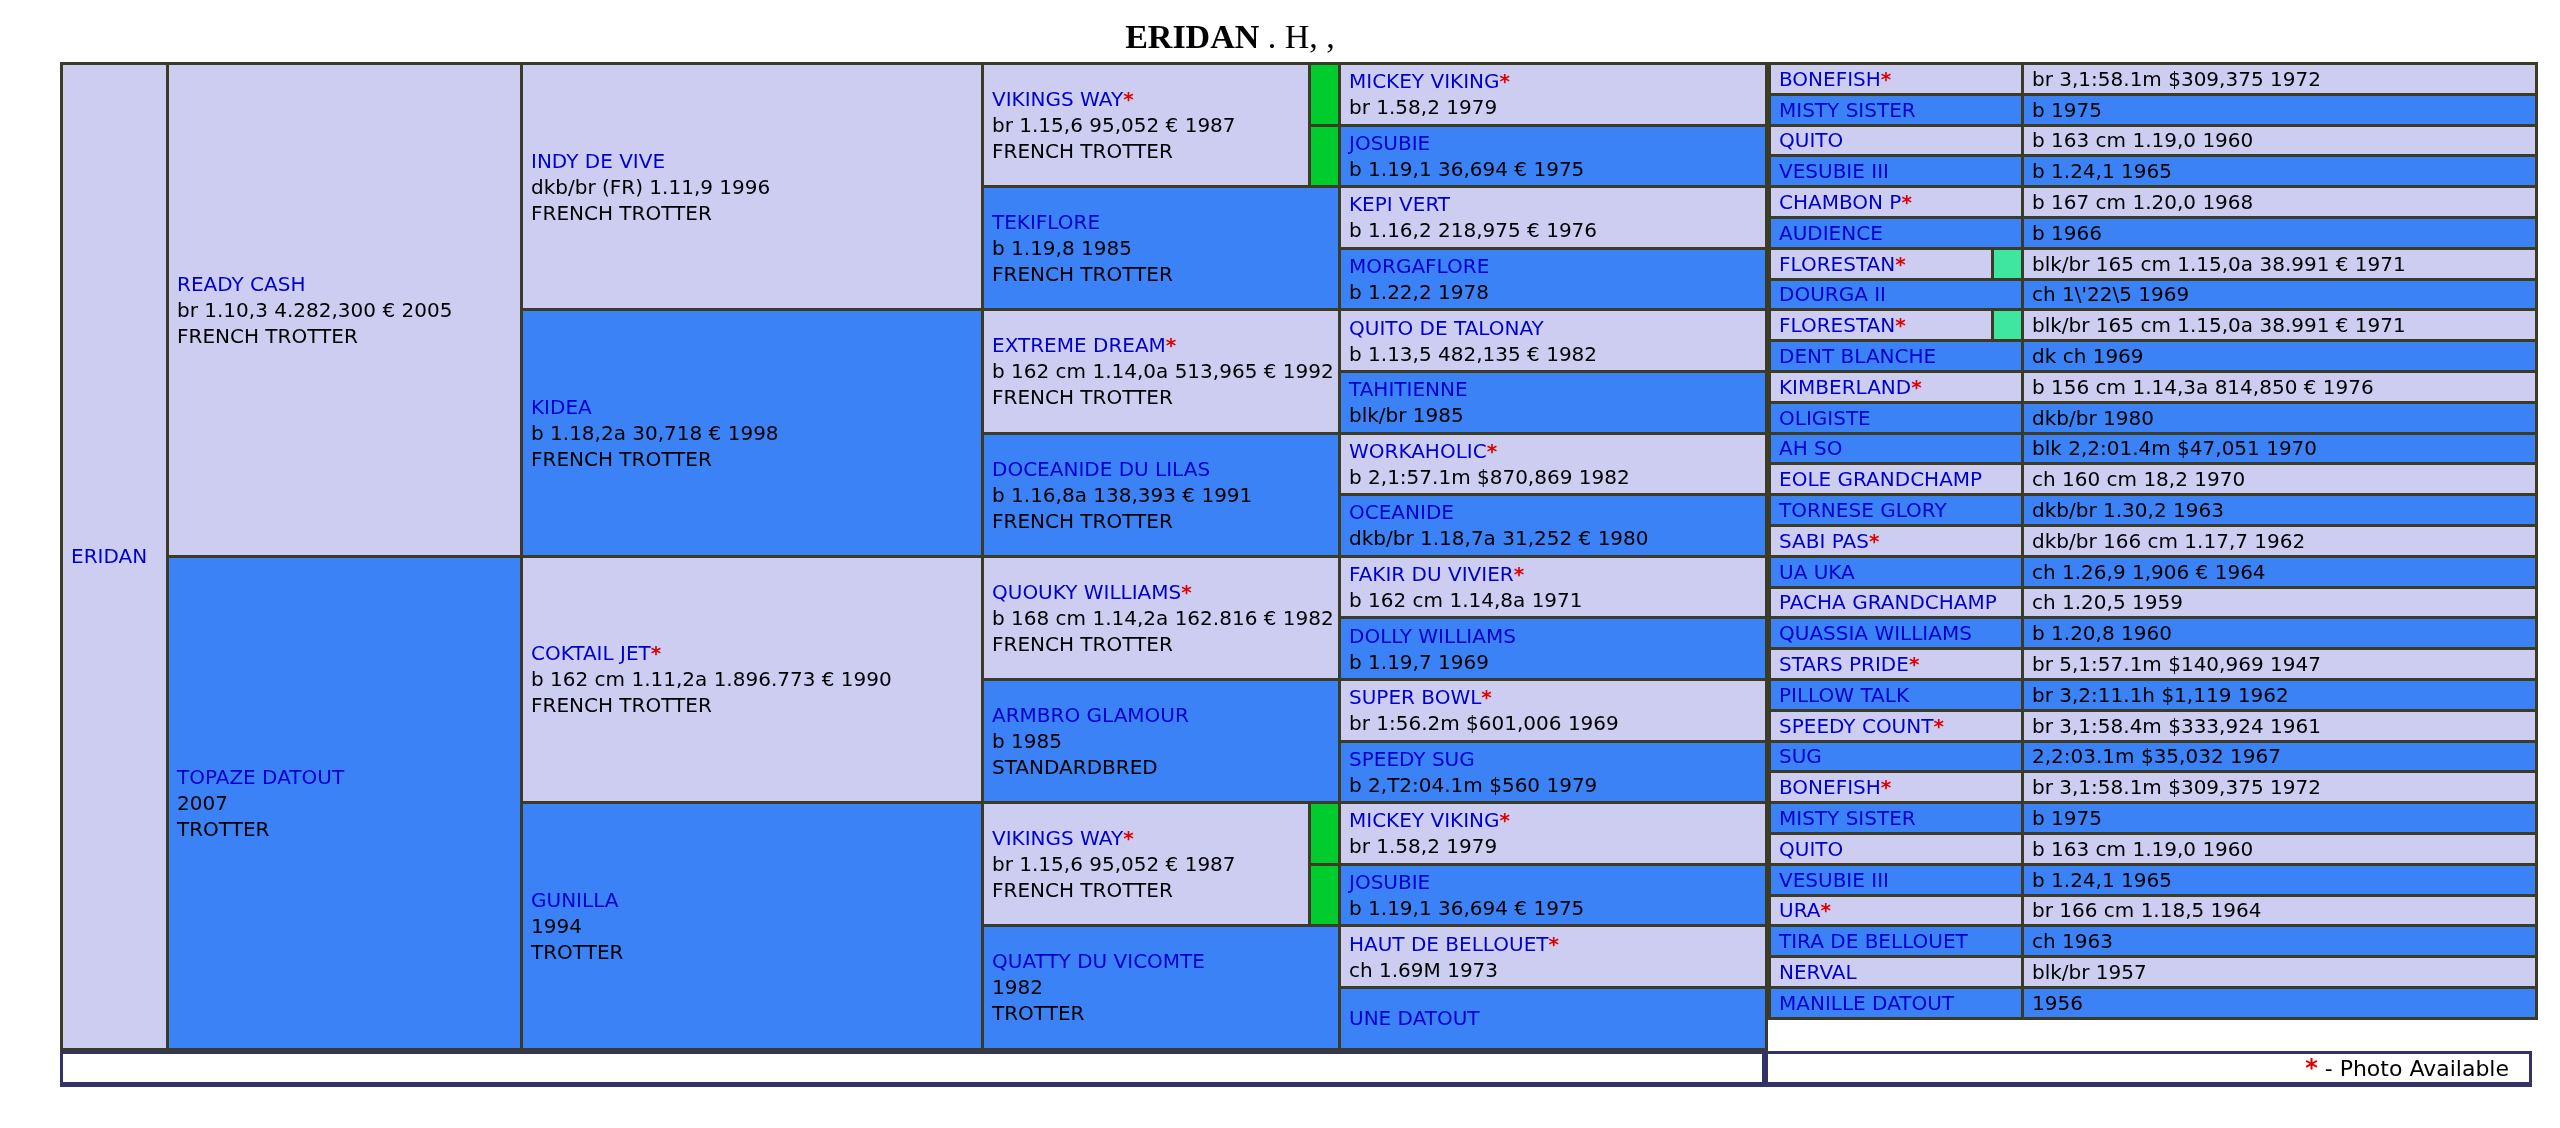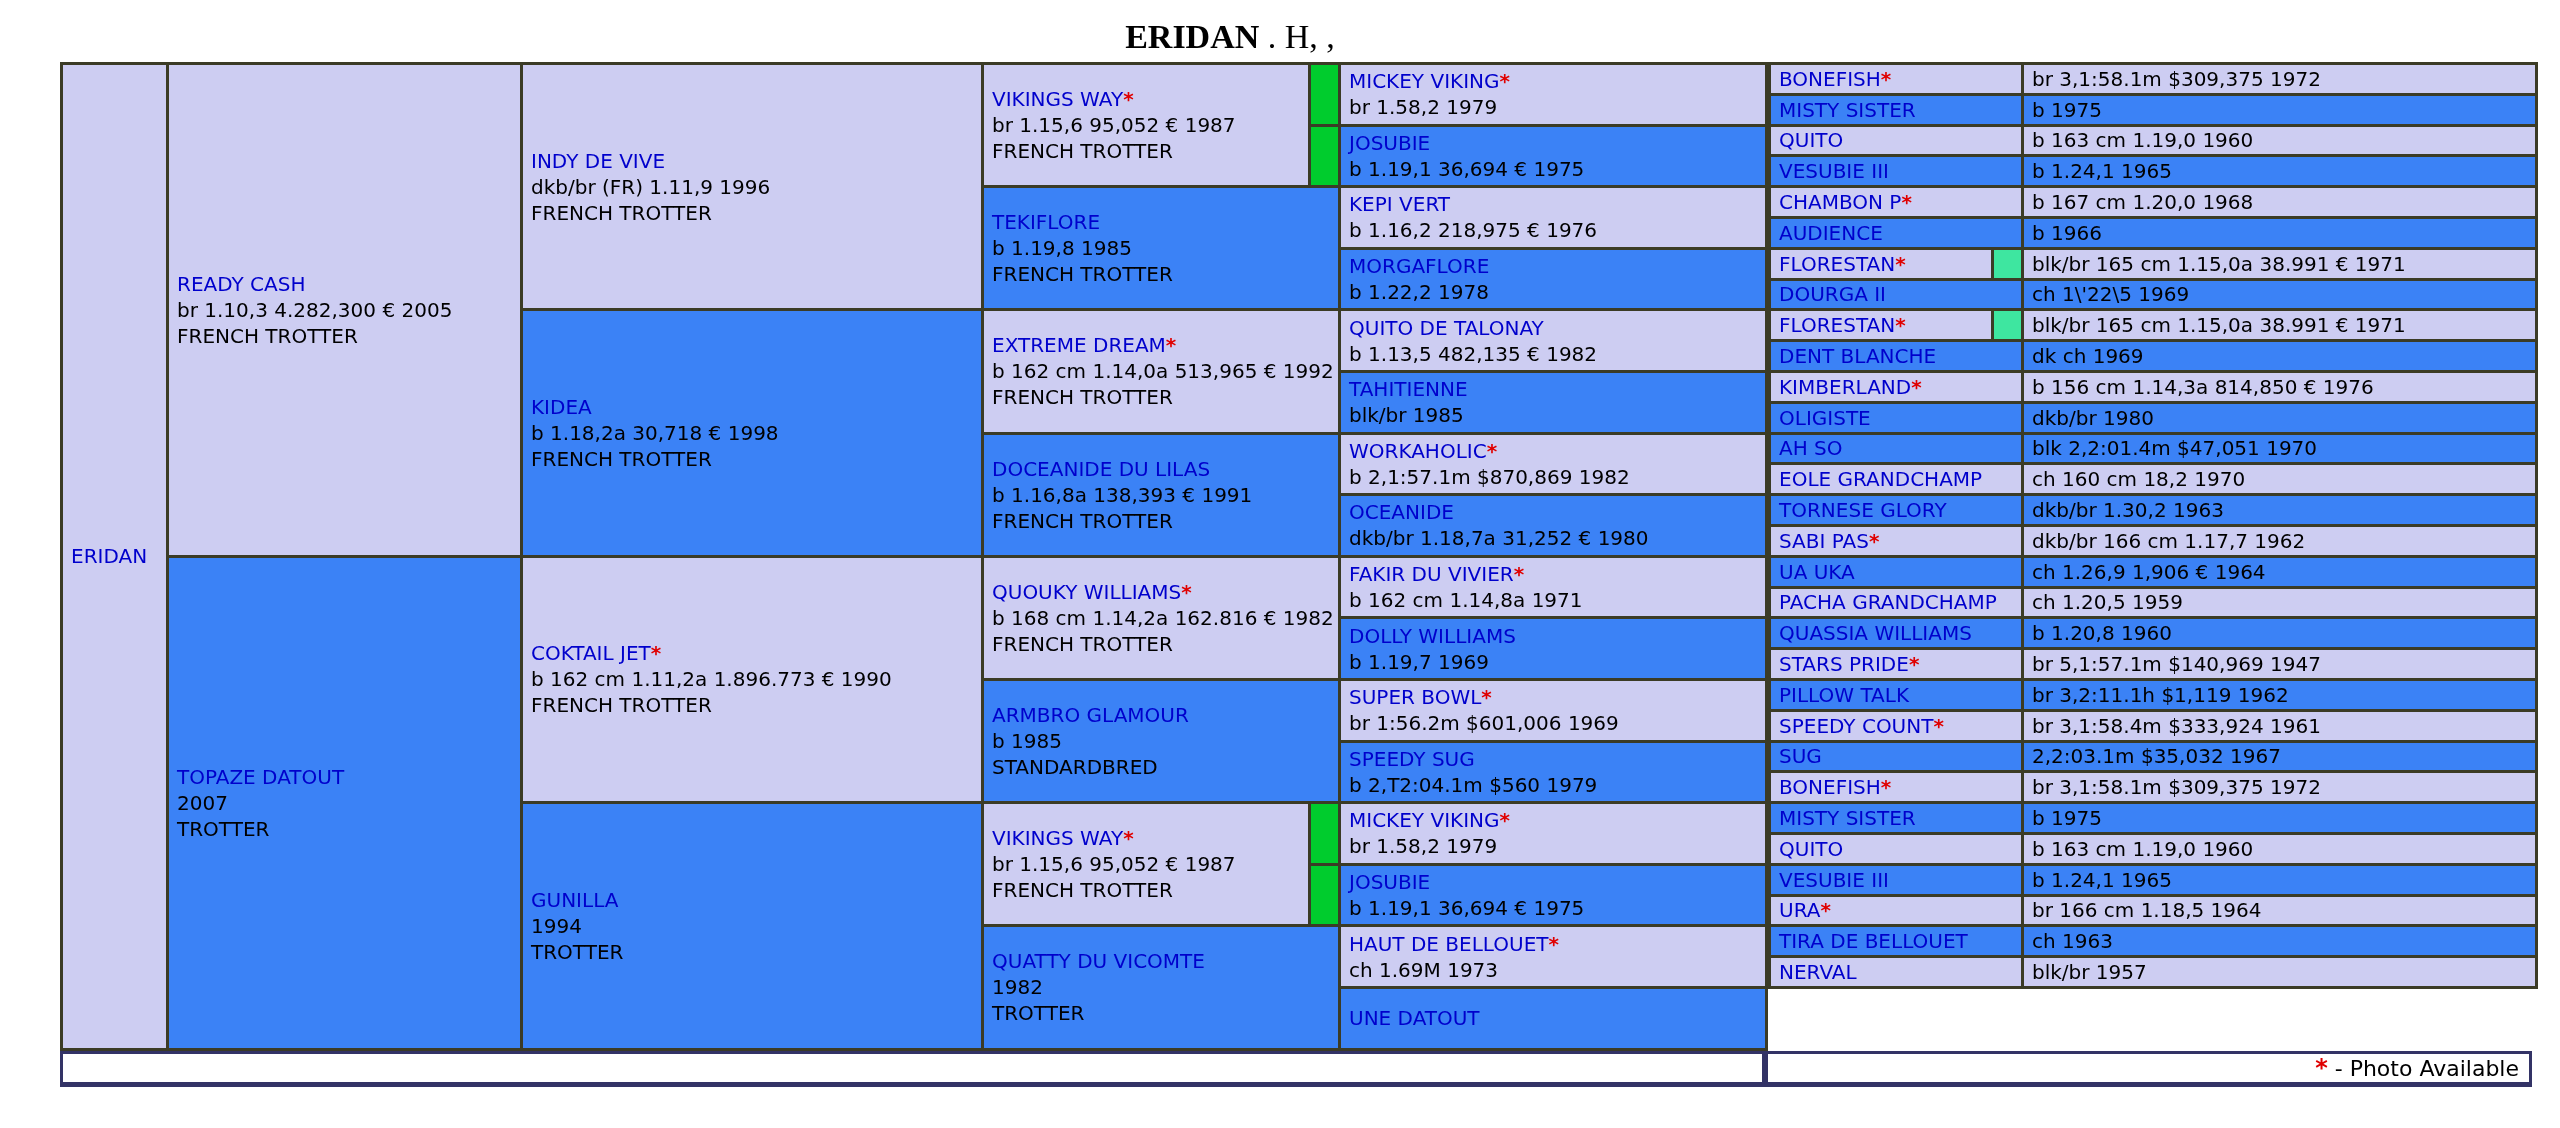--- a/index.html
+++ b/index.html
@@ -19,21 +19,21 @@
   .teal{background:#3ee6a0;padding:0;}
   .nm{color:#0000cc;line-height:26px;}
   .dt{color:#000;line-height:26px;}
   .star{color:#e00000;font-weight:bold;}
   .froot{font-size:20px;}
   .footer-row{display:flex;padding-left:60px;}
   .fbox{box-sizing:border-box;height:36px;background:#ffffff;
         border:3px solid #333366;border-bottom-width:5px;}
   .fbox.fl{width:1705px;}
   .fbox.fr{width:767px;text-align:right;font-size:22px;line-height:28px;
-           padding-right:10px;color:#000;}
+           padding-right:20px;color:#000;}
   .fbox.fr .star{font-size:24px;}
 </style>
 </head>
 <body>
 
 <div class="page">
   <div class="title"><b>ERIDAN</b><span> . H, ,</span></div>
 
   <div class="tables">
 
@@ -359,20 +359,24 @@
             <td class="lav dt">br 166 cm 1.18,5 1964</td>
           </tr>
     <tr>
             <td class="pnk" colspan="2"><span class="nm">TIRA DE BELLOUET</span><span class="star"></span></td>
             <td class="pnk dt">ch 1963</td>
           </tr>
     <tr>
             <td class="lav" colspan="2"><span class="nm">NERVAL</span><span class="star"></span></td>
             <td class="lav dt">blk/br 1957</td>
           </tr>
+    <tr>
+            <td class="pnk" colspan="2"><span class="nm">MANILLE DATOUT</span><span class="star"></span></td>
+            <td class="pnk dt">1956</td>
+          </tr>
   </tbody>
       </table>
 
   </div>
 
   <div class="footer-row">
     <div class="fbox fl"></div>
     <div class="fbox fr"><span class="star">*</span><span> - Photo Available</span></div>
   </div>
 </div>

